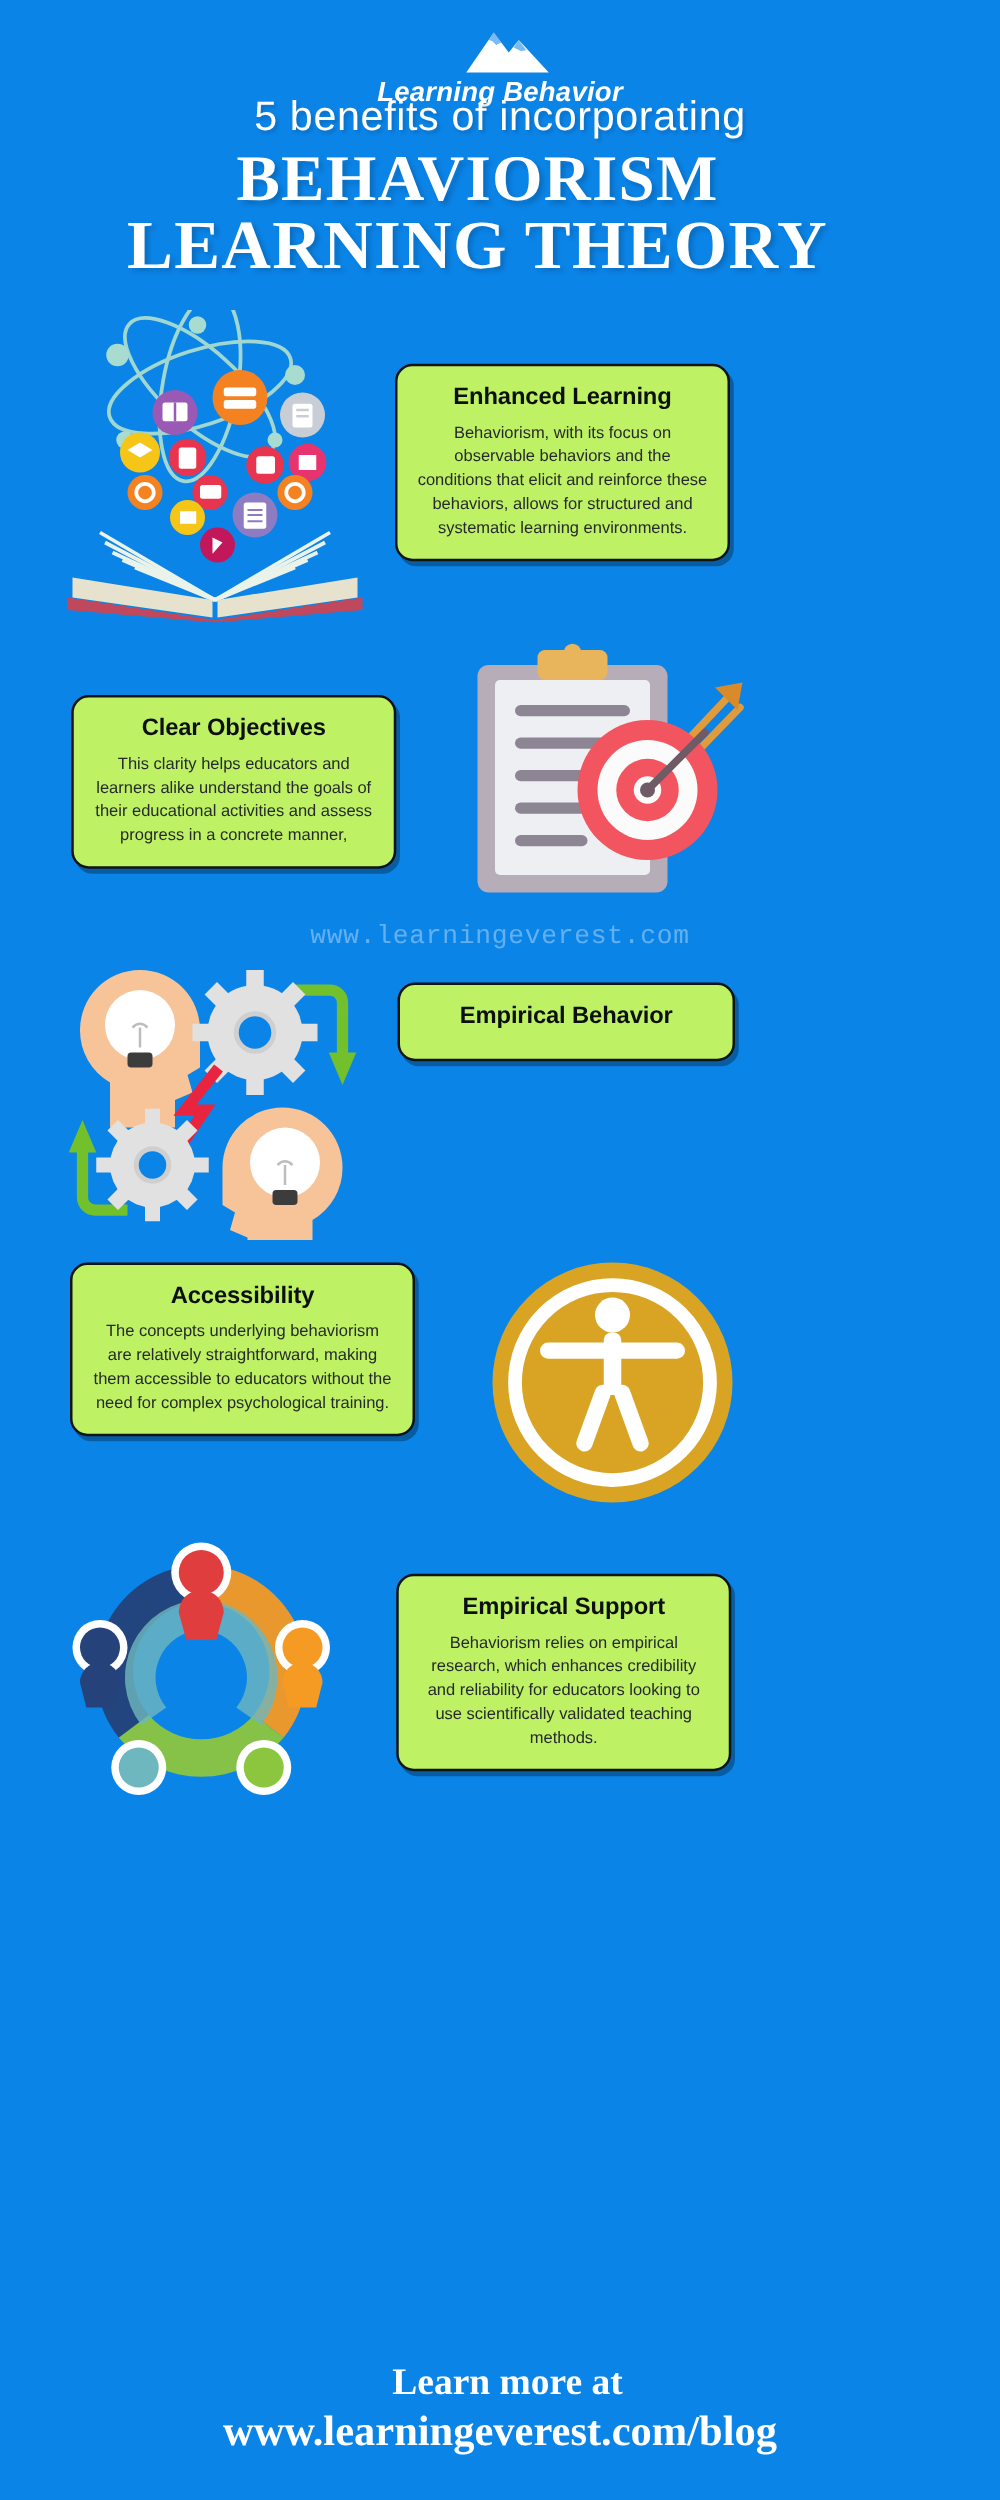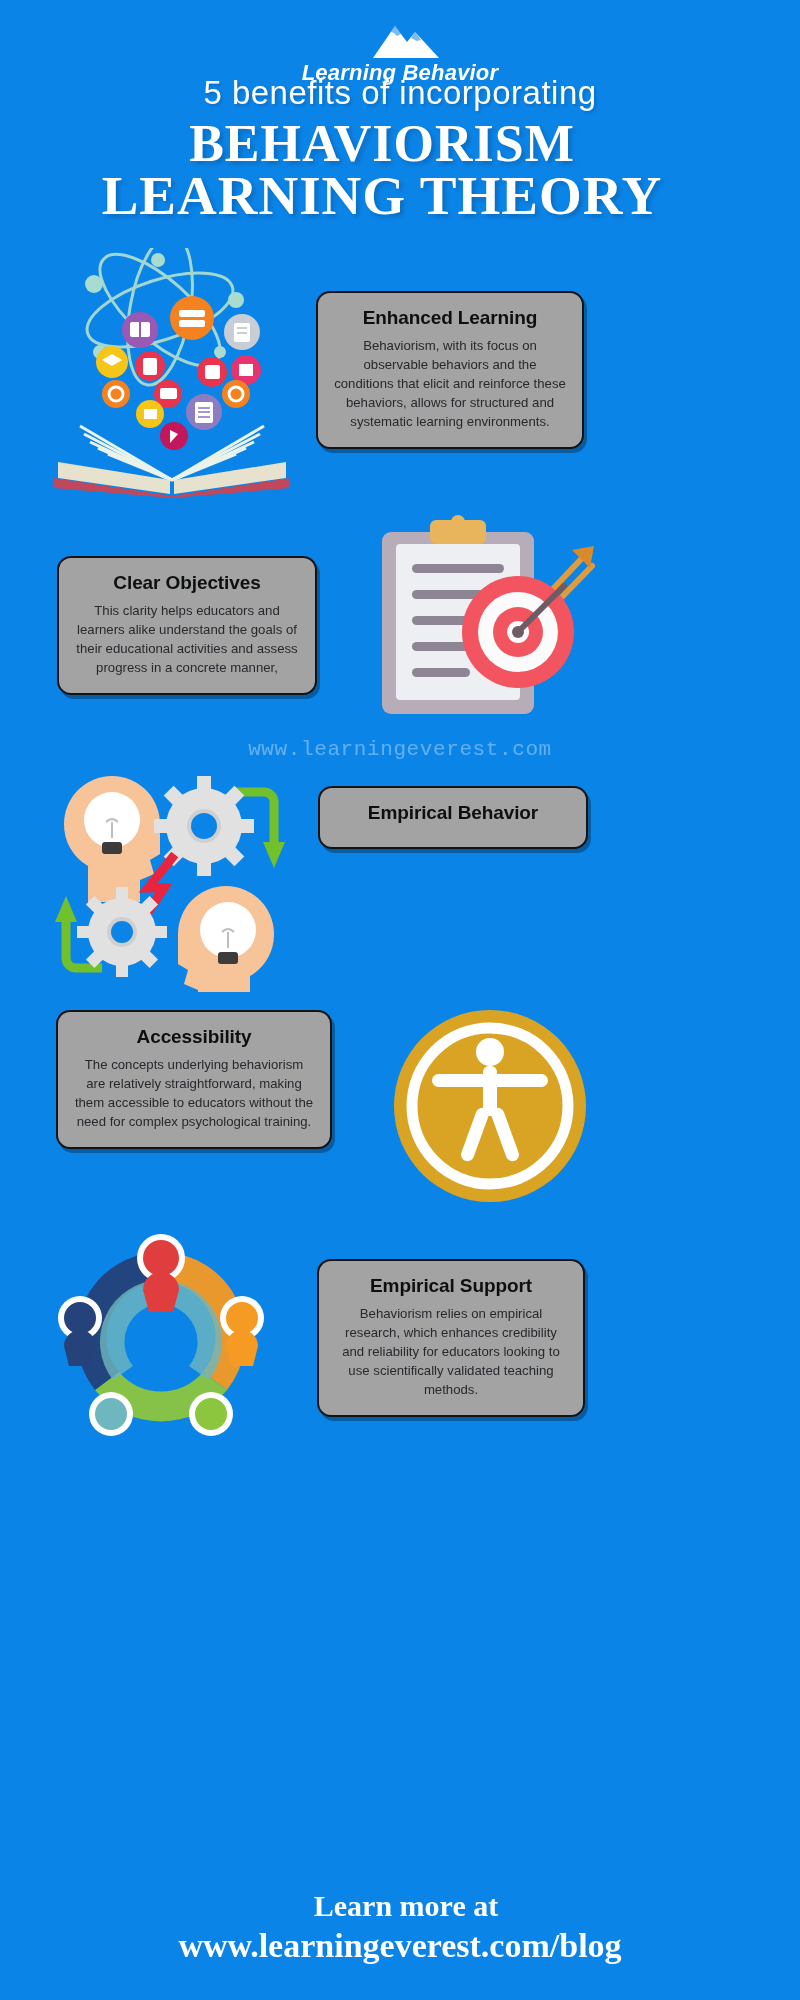--- a/index.html
+++ b/index.html
@@ -55,21 +55,21 @@
     line-height: 52px;
     letter-spacing: 1px;
     text-shadow: 3px 3px 4px rgba(0,0,0,0.18);
   }
   .headline-main span { display: block; }
   .headline-main .l2 { font-size: 55px; }
 
   
   .card {
     position: absolute;
-    background: #a3a3a3;
+    background: #bef264;
     border: 2px solid #111315;
     border-radius: 14px;
     box-shadow: 3px 4px 0 rgba(0,0,0,0.30);
     padding: 14px 16px 16px 16px;
     text-align: center;
   }
   .card-title {
     color: #0d0f11;
     font-size: 19px;
     font-weight: bold;

